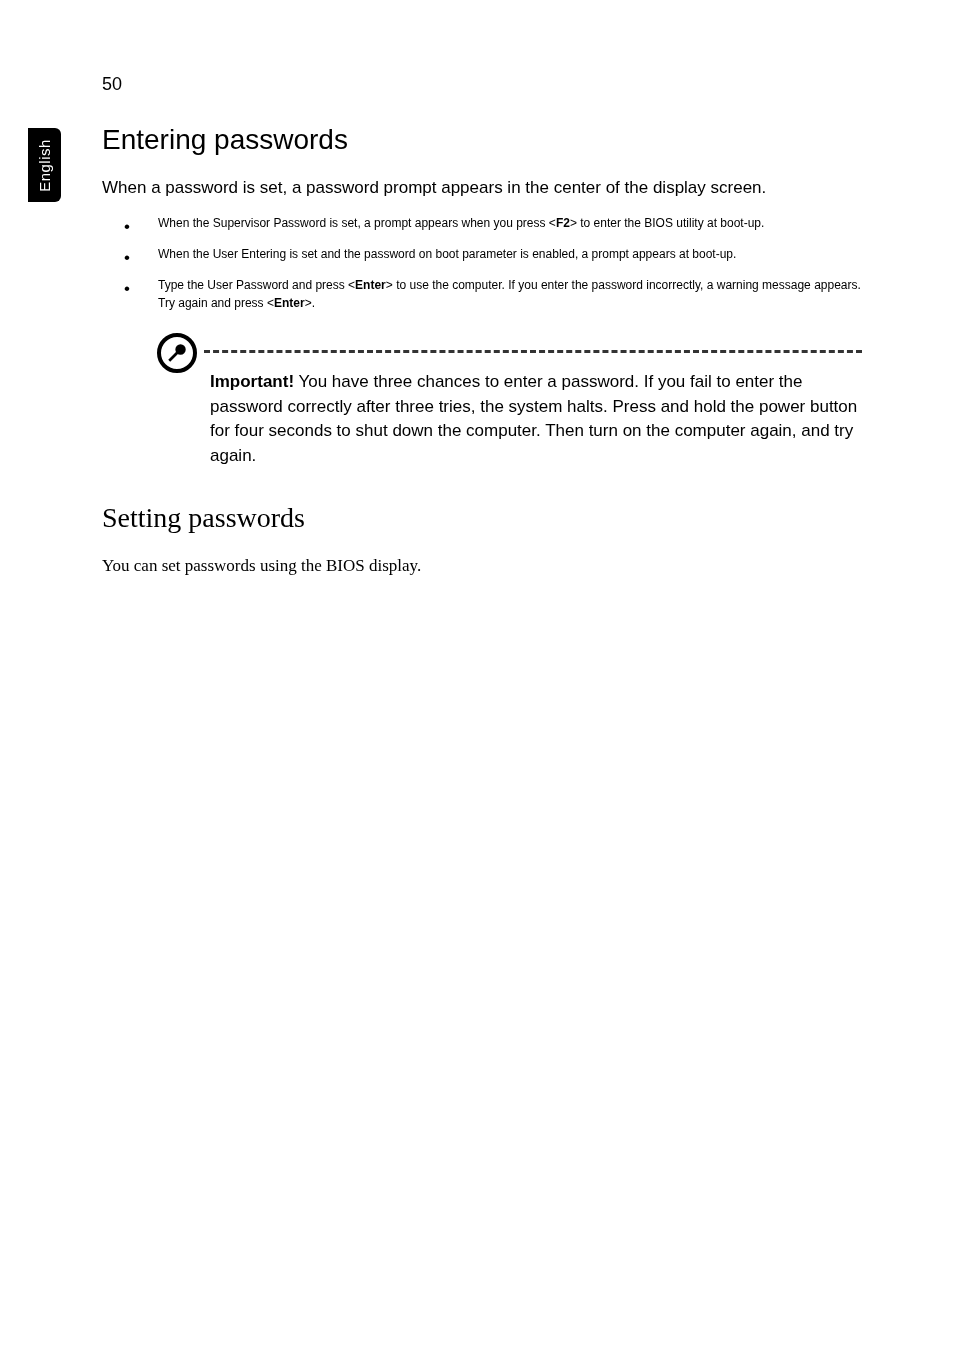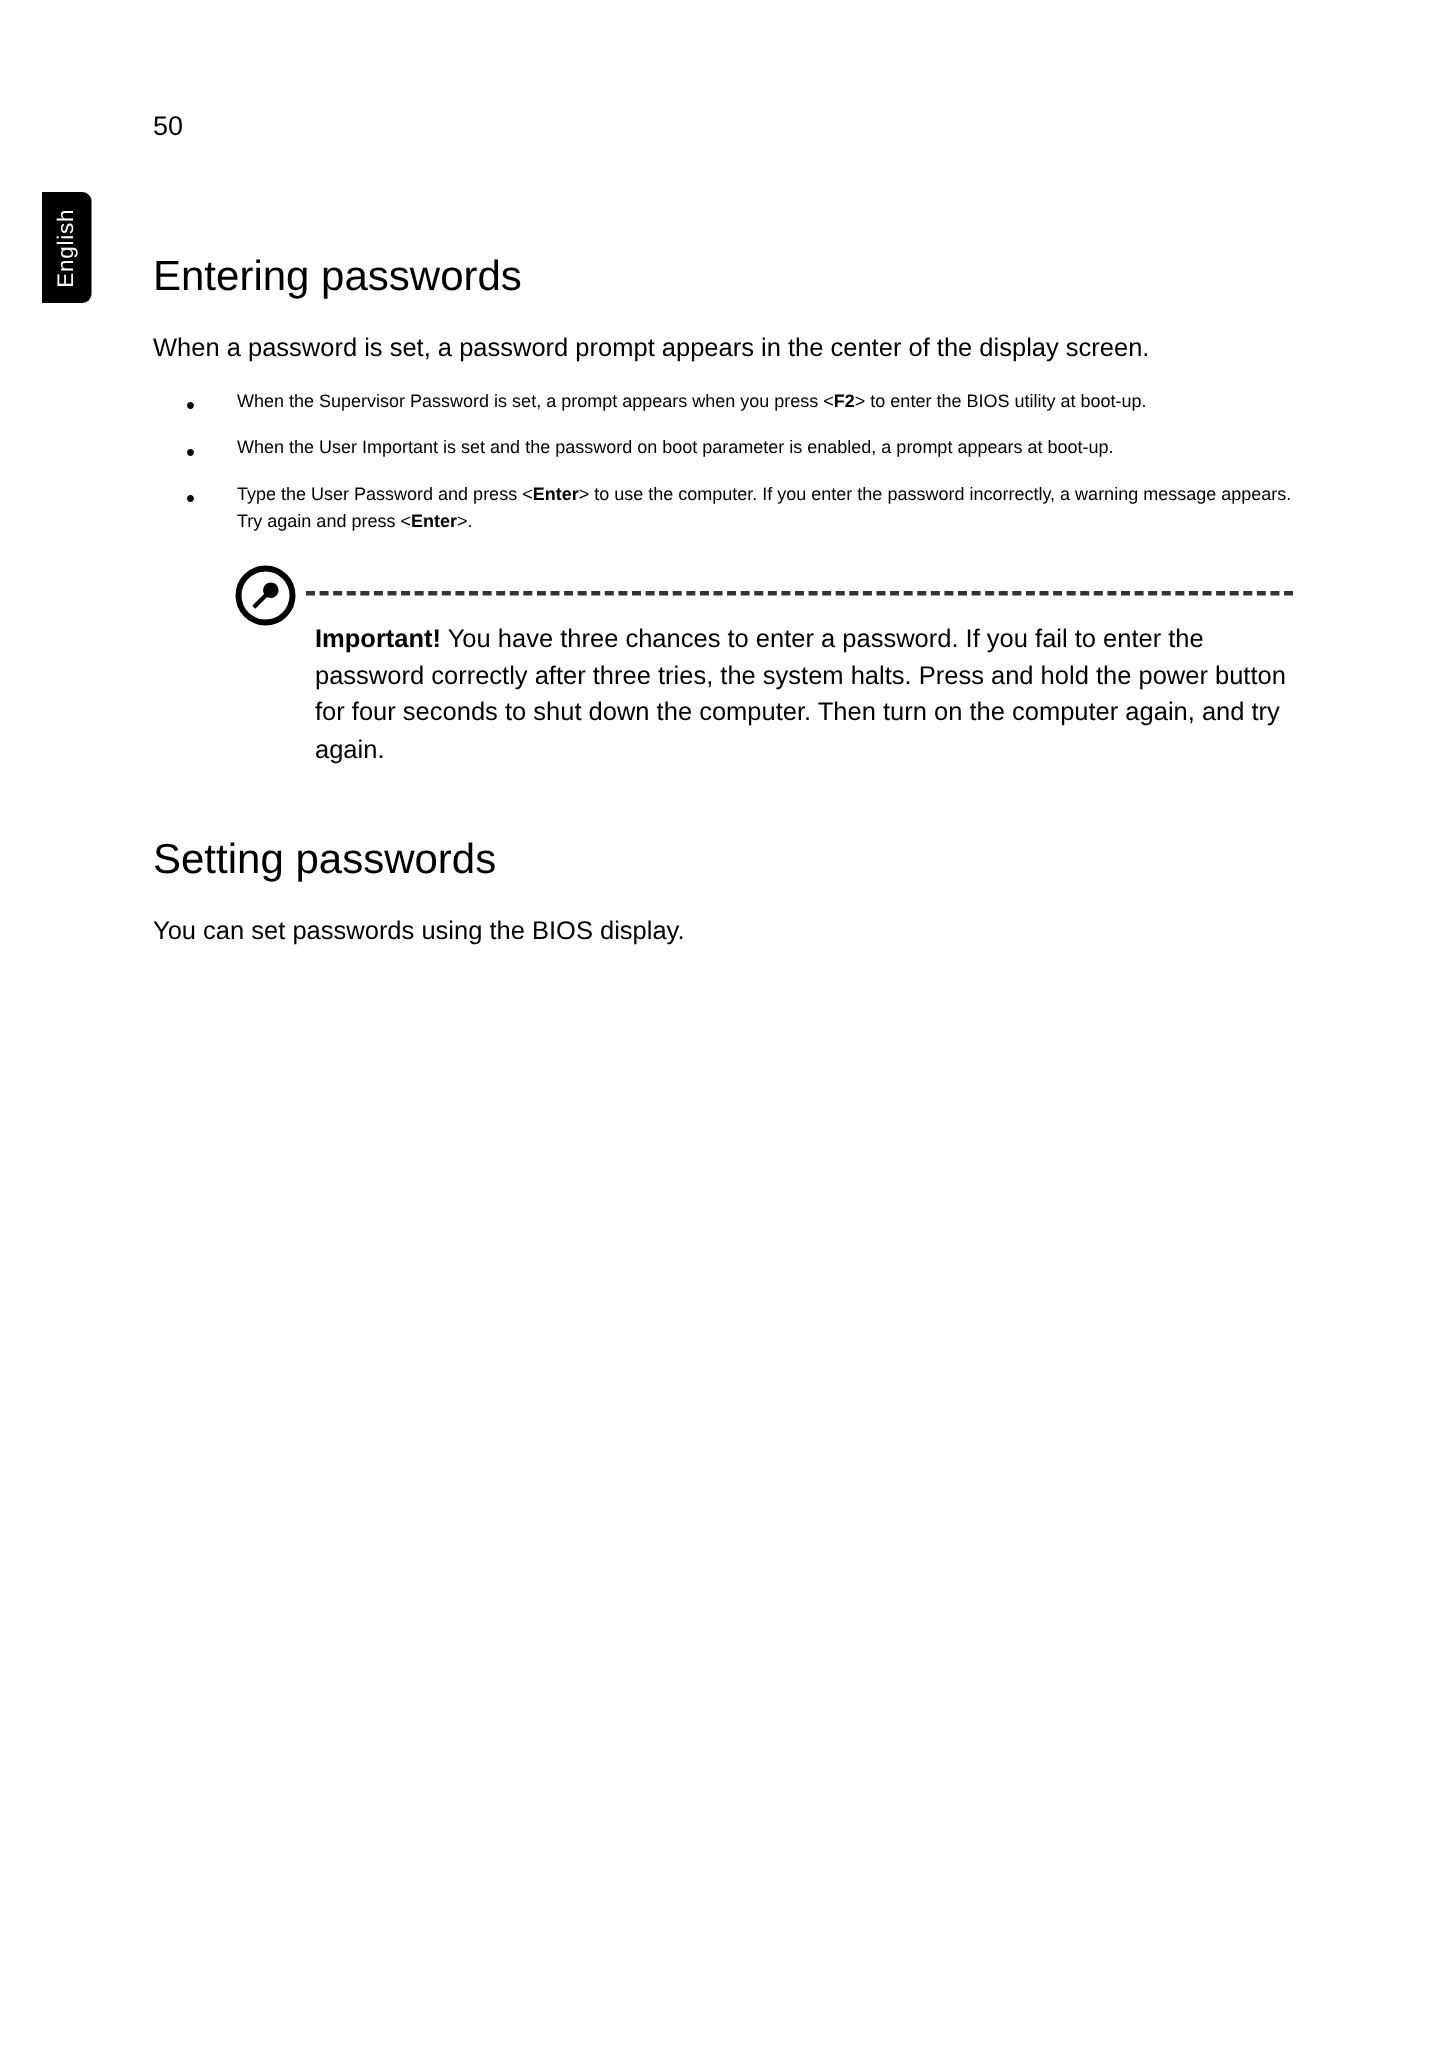--- a/index.html
+++ b/index.html
@@ -30,21 +30,21 @@
     left: 102px;
     top: 74px;
     font-size: 18px;
   }
   .content {
     position: absolute;
     left: 102px;
     top: 124px;
     width: 760px;
   }
-  h2 { font-size: 28px; font-weight: 500; margin-bottom: 20px; margin-top: 44px; }
+  h2 { font-size: 28px; font-weight: 500; margin-bottom: 20px; }
   .para { font-size: 17px; line-height: 1.45; margin-bottom: 14px; }
   ul.bullets { list-style: none; padding: 0; margin: 0 0 10px 0; }
   ul.bullets > li {
     position: relative;
     padding-left: 56px;
     font-size: 12px;
     line-height: 1.45;
     margin-bottom: 14px;
   }
   ul.bullets > li::before {
@@ -74,21 +74,21 @@
     right: 0;
     border-top: 3px dashed #333;
     height: 0;
   }
   .note-text {
     margin-left: 108px;
     padding-top: 44px;
     font-size: 17px;
     line-height: 1.45;
   }
-  .section2 { margin-top: 30px; }
+  .section2 { margin-top: 30px; font-family: Liberation Serif, serif; }
 </style>
 </head>
 <body>
 
 <div class="page">
 
   <div class="side-tab">
     <span>English</span>
   </div>
 
@@ -98,21 +98,21 @@
 
     <h2>Entering passwords</h2>
 
     <p class="para">When a password is set, a password prompt appears in the center of the display screen.</p>
 
     <ul class="bullets">
       <li>
         <span>When the Supervisor Password is set, a prompt appears when you press &lt;</span><span class="bold">F2</span><span>&gt; to enter the BIOS utility at boot-up.</span>
       </li>
       <li>
-        <span>When the User Important is set and the password on boot parameter is enabled, a prompt appears at boot-up.</span>
+        <span>When the User Entering is set and the password on boot parameter is enabled, a prompt appears at boot-up.</span>
       </li>
       <li>
         <span>Type the User Password and press &lt;</span><span class="bold">Enter</span><span>&gt; to use the computer. If you enter the password incorrectly, a warning message appears. Try again and press &lt;</span><span class="bold">Enter</span><span>&gt;.</span>
       </li>
     </ul>
 
     <div class="note-row">
       <svg class="note-icon" viewBox="0 0 42 42">
         <circle cx="21" cy="21" r="18" fill="none" stroke="#000" stroke-width="4"></circle>
         <g transform="translate(21,21) rotate(45)">

